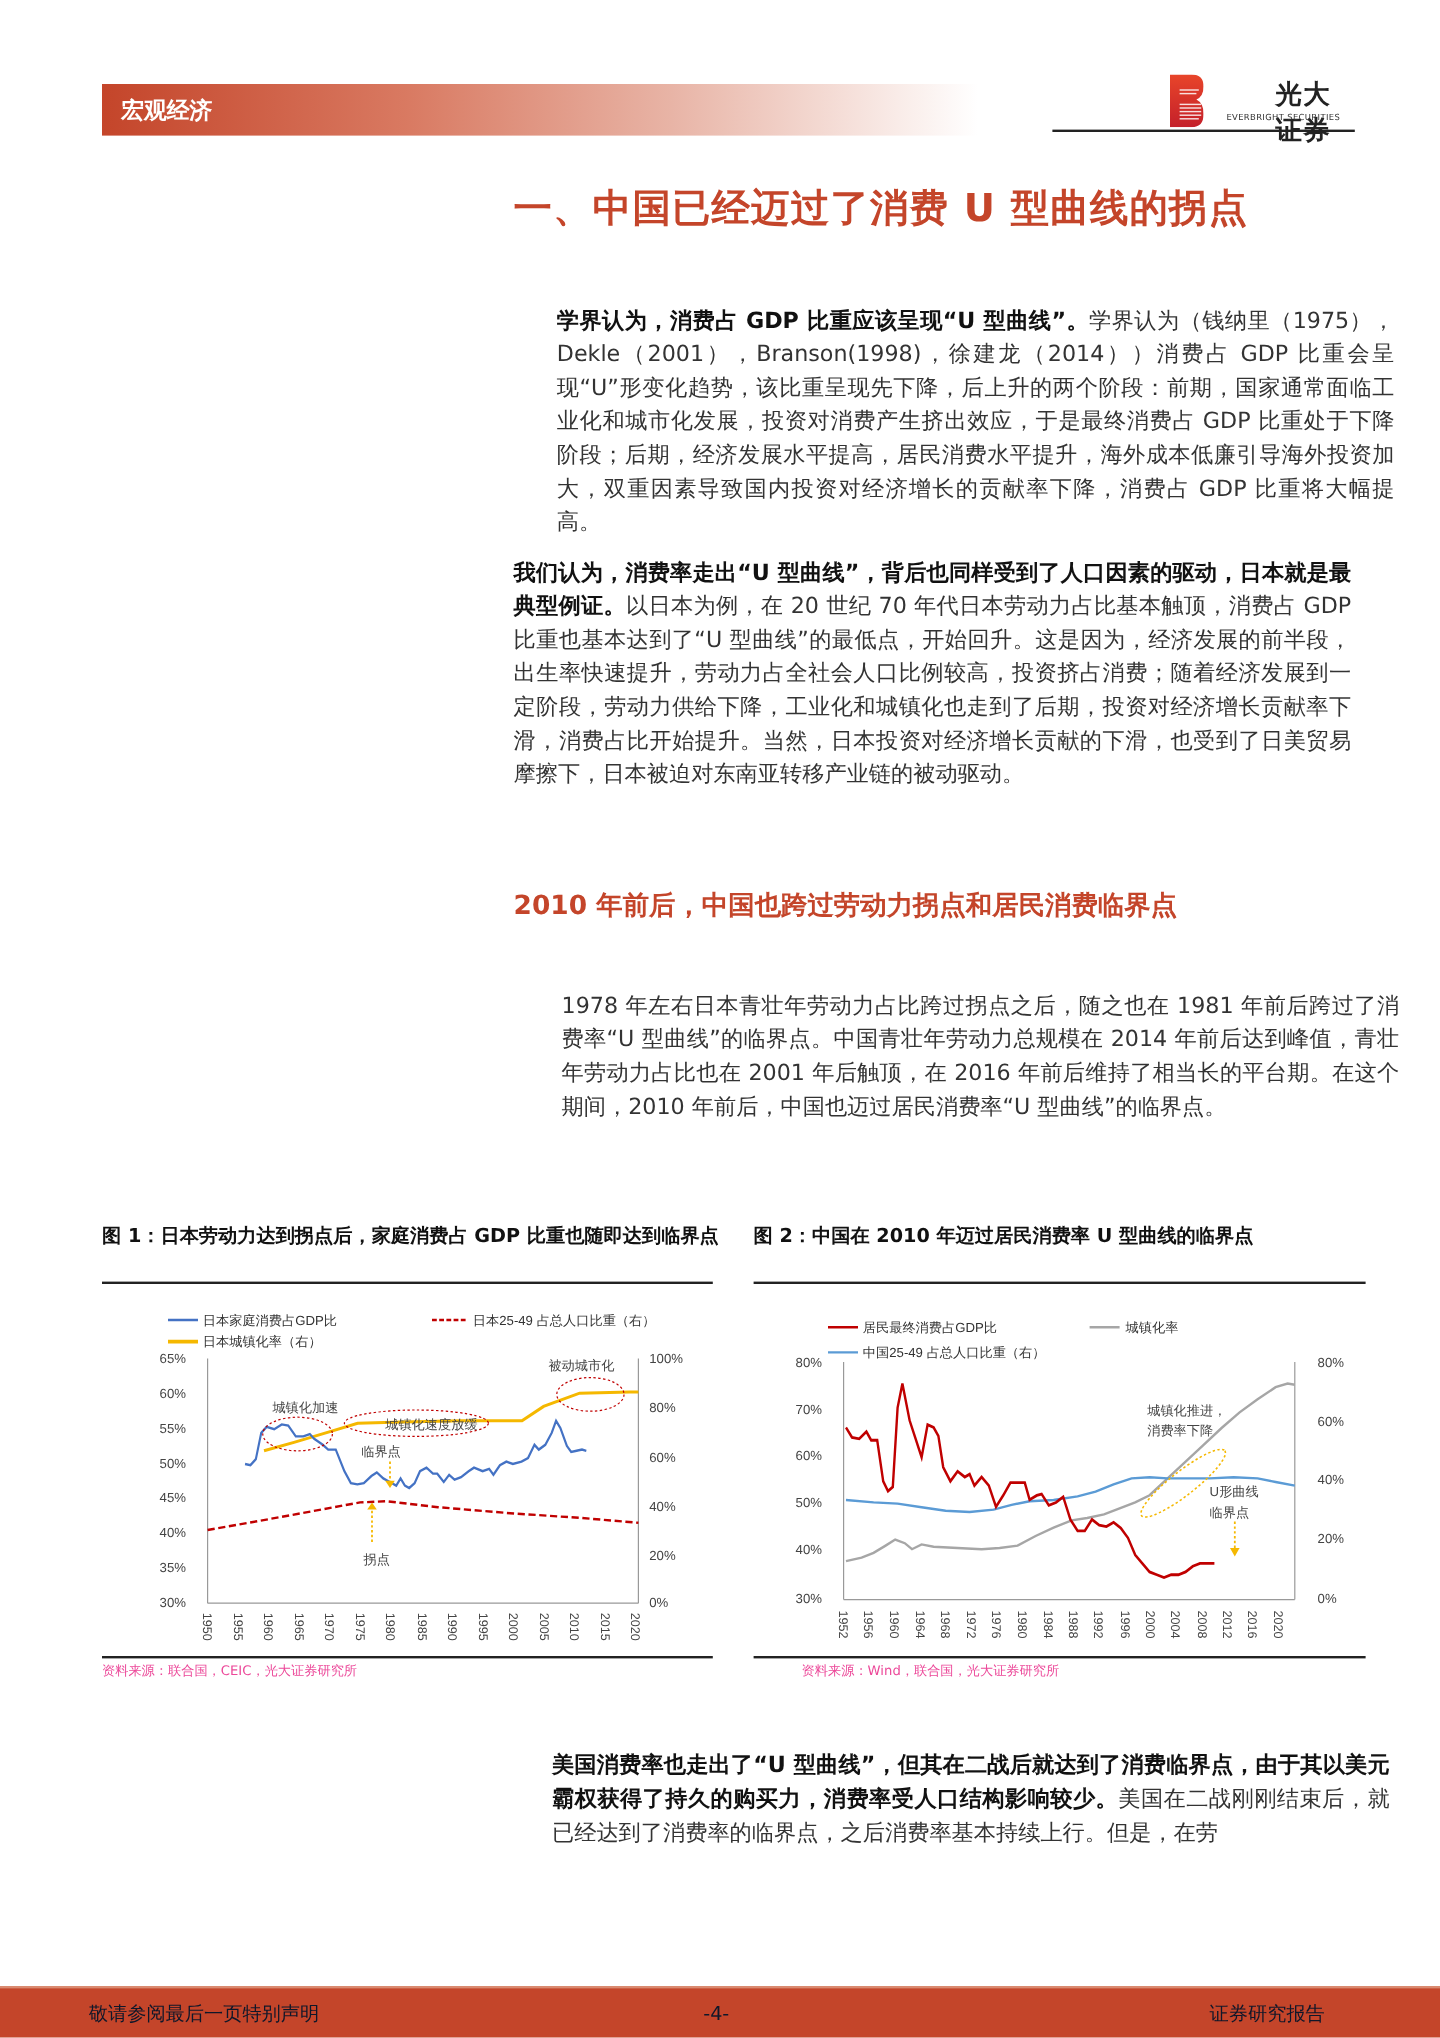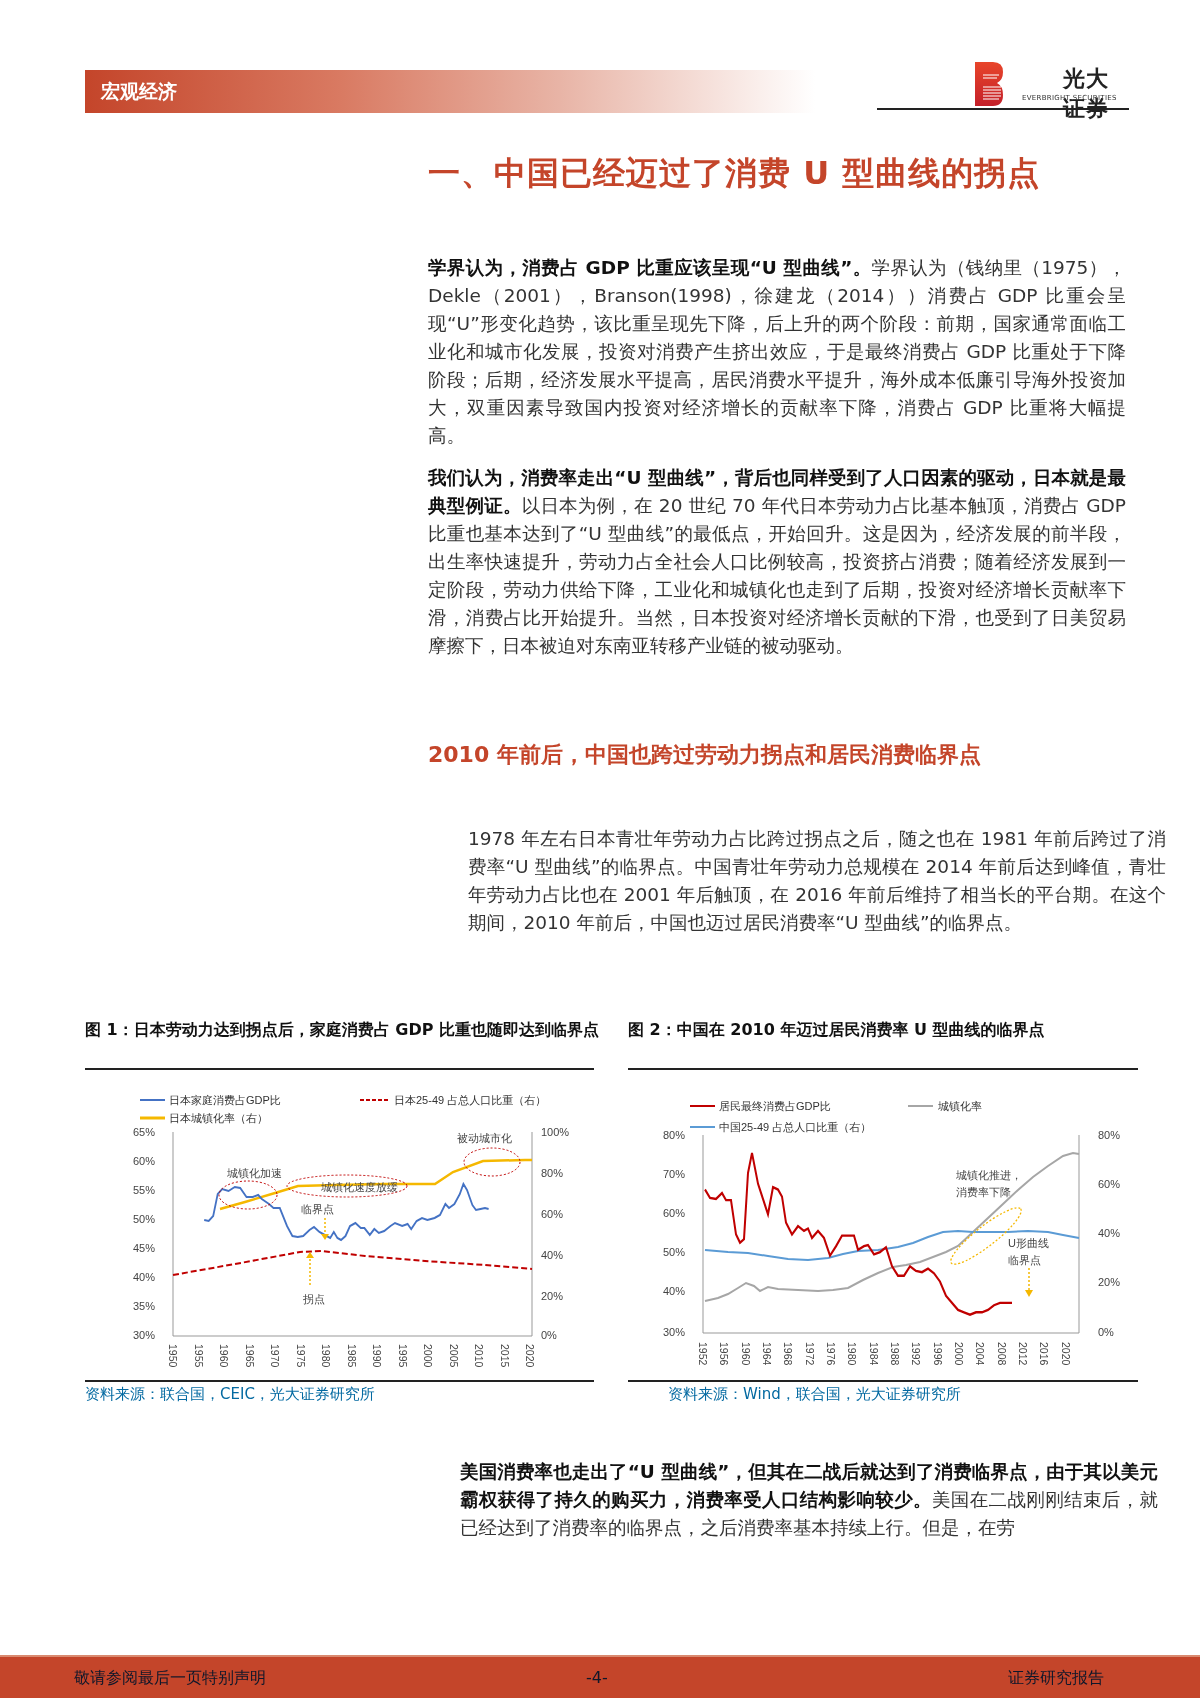--- a/index.html
+++ b/index.html
@@ -31,21 +31,21 @@
     text-align: justify;
   }
   .para b { color: #111; }
   .h2 {
     position: absolute; left: 428px; top: 740px; font-size: 22px; font-weight: bold; color: #c4452a;
   }
   .fig-title {
     position: absolute; font-size: 16px; font-weight: bold; color: #111; line-height: 25px;
   }
   .fig-rule { position: absolute; height: 2px; background: #222; }
-  .fig-source { position: absolute; font-size: 15px; color: #0369a1; text-align: center; }
+  .fig-source { position: absolute; font-size: 11px; color: #ec4899; text-align: center; }
   .chart { position: absolute; }
   .footer {
     position: absolute; left: 0; top: 1655px; width: 1200px; height: 43px; background: #c4452a;
     border-top: 2px solid #d98a70;
   }
   .footer span { position: absolute; top: 11px; color: #0f172a; font-size: 16px; }
 </style>
 </head>
 <body>
 
@@ -71,21 +71,21 @@
       <line x1="8" y1="16" x2="22" y2="16"></line>
     </g>
   </svg>
   <span class="logo-cn">光大证券</span>
   <span class="logo-en">EVERBRIGHT SECURITIES</span>
 </div>
 <div class="logo-rule"></div>
 
 <div class="h1">一、中国已经迈过了消费 U 型曲线的拐点</div>
 
-<div class="para" style="top:254px;">
+<div class="para" style="top:254px;margin-left:36px;">
   <b>学界认为，消费占 GDP 比重应该呈现“U 型曲线”。</b><span>学界认为（钱纳里（1975），Dekle（2001），Branson(1998)，徐建龙（2014））消费占 GDP 比重会呈现“U”形变化趋势，该比重呈现先下降，后上升的两个阶段：前期，国家通常面临工业化和城市化发展，投资对消费产生挤出效应，于是最终消费占 GDP 比重处于下降阶段；后期，经济发展水平提高，居民消费水平提升，海外成本低廉引导海外投资加大，双重因素导致国内投资对经济增长的贡献率下降，消费占 GDP 比重将大幅提高。</span>
 </div>
 
 <div class="para" style="top:464px;">
   <b>我们认为，消费率走出“U 型曲线”，背后也同样受到了人口因素的驱动，日本就是最典型例证。</b><span>以日本为例，在 20 世纪 70 年代日本劳动力占比基本触顶，消费占 GDP 比重也基本达到了“U 型曲线”的最低点，开始回升。这是因为，经济发展的前半段，出生率快速提升，劳动力占全社会人口比例较高，投资挤占消费；随着经济发展到一定阶段，劳动力供给下降，工业化和城镇化也走到了后期，投资对经济增长贡献率下滑，消费占比开始提升。当然，日本投资对经济增长贡献的下滑，也受到了日美贸易摩擦下，日本被迫对东南亚转移产业链的被动驱动。</span>
 </div>
 
 <div class="h2">2010 年前后，中国也跨过劳动力拐点和居民消费临界点</div>
 
 <div class="para" style="top:825px;margin-left:40px;">

